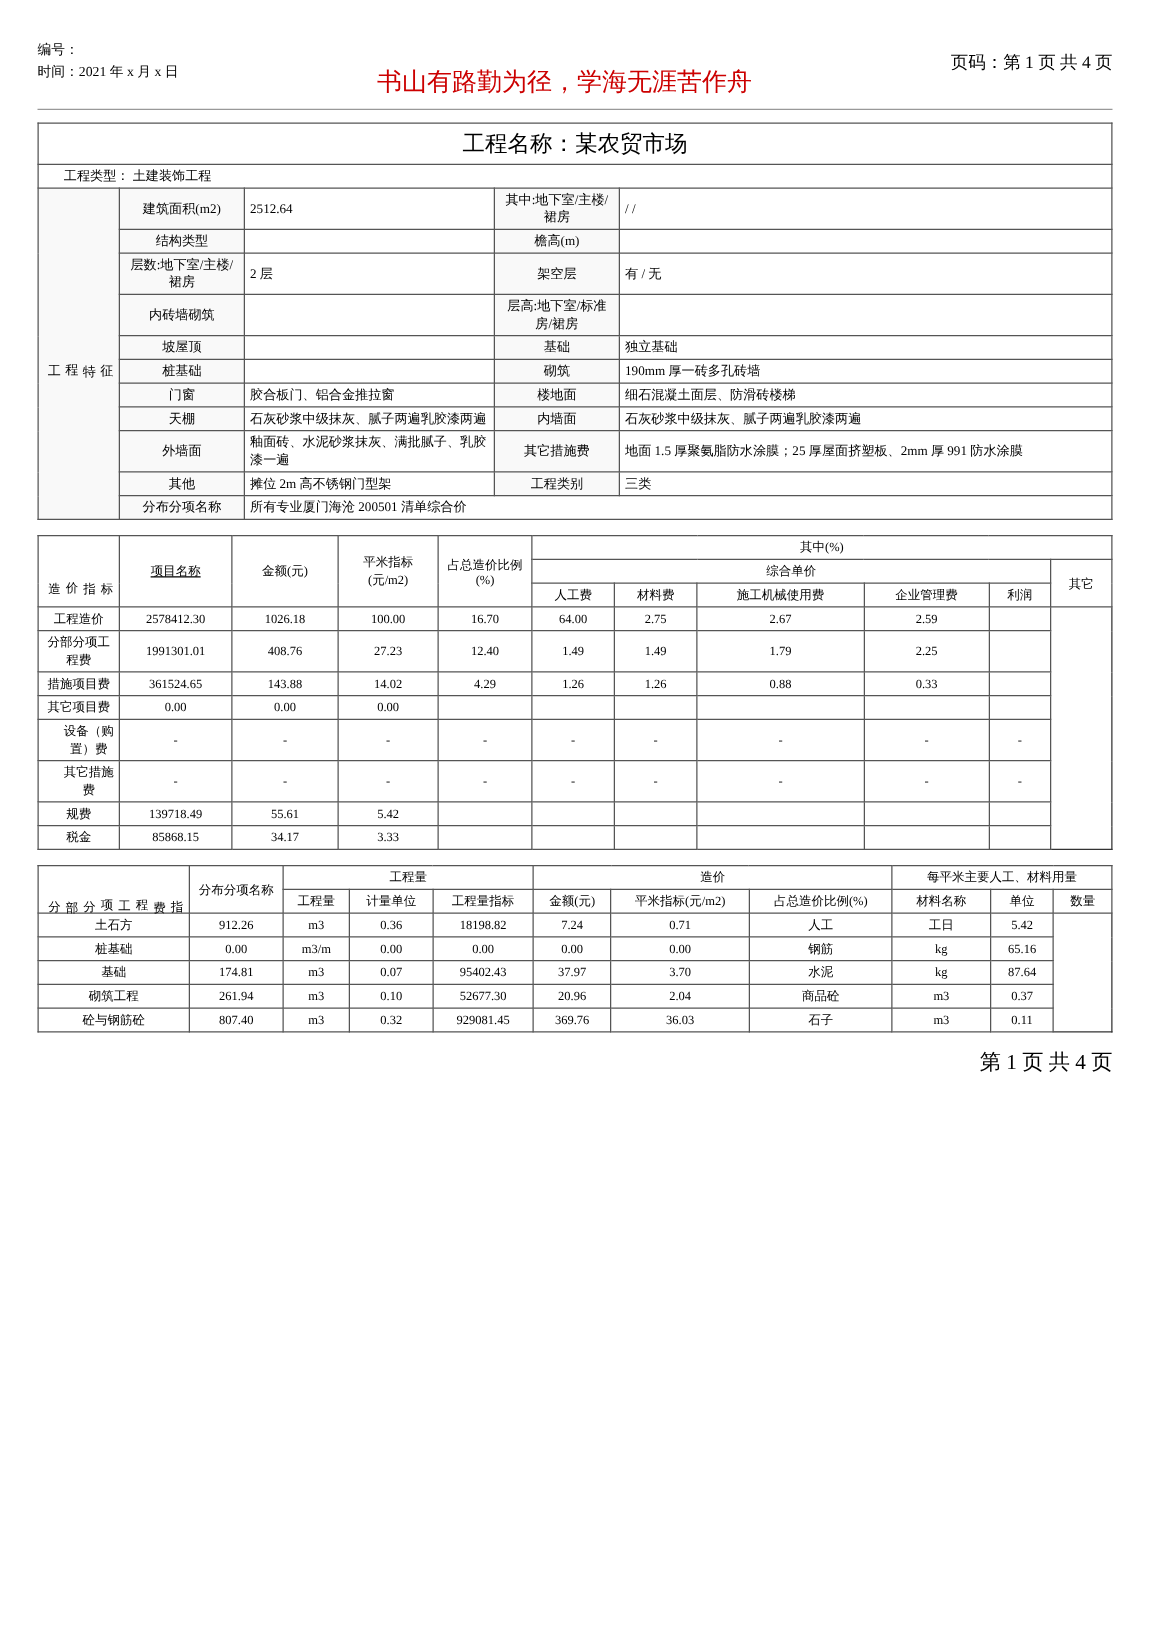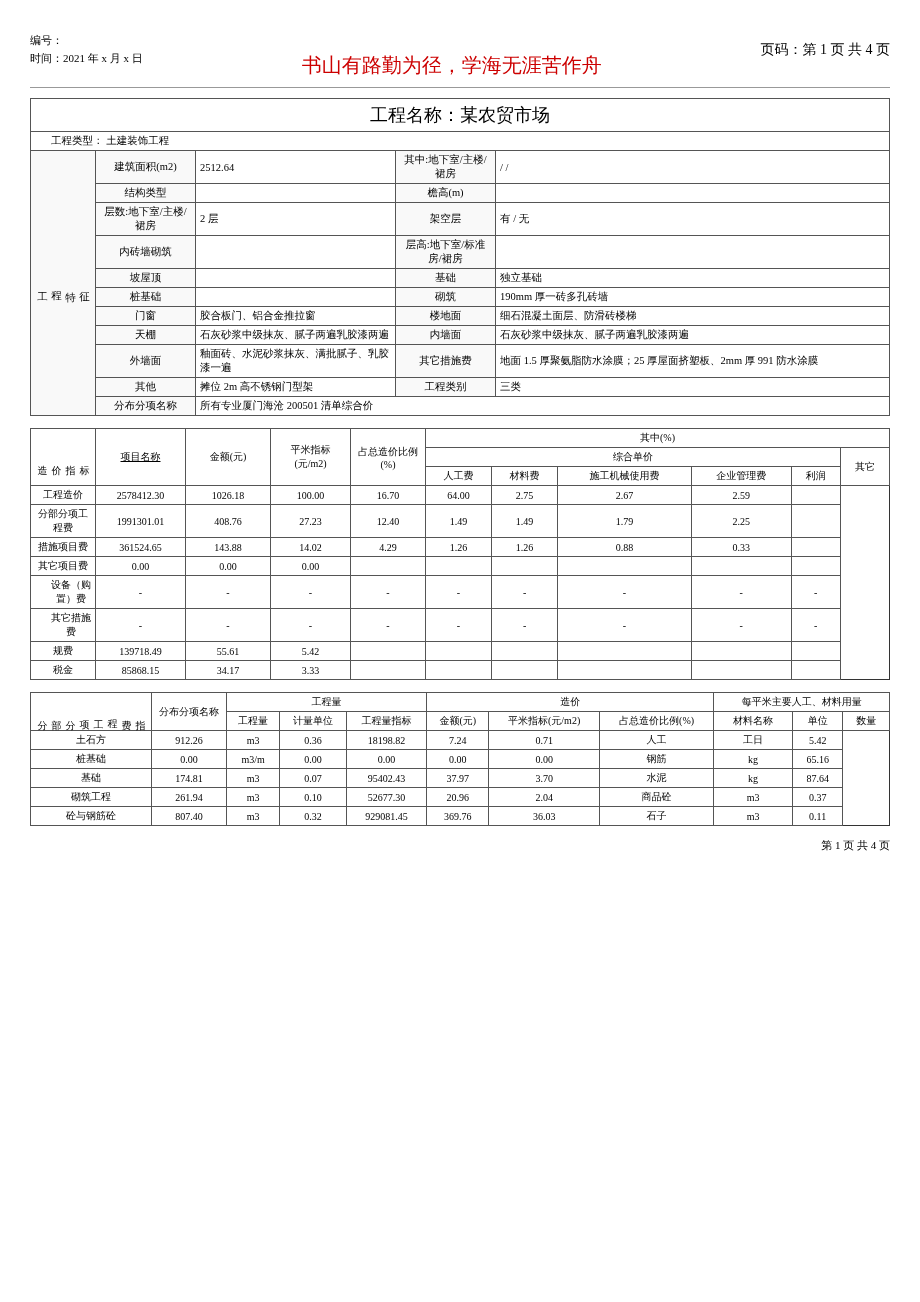--- a/index.html
+++ b/index.html
@@ -88,21 +88,21 @@
     .bottom-table td, .bottom-table th {
       border: 1px solid #555;
       padding: 2px 4px;
       font-size: 10px;
       text-align: center;
       vertical-align: middle;
     }
 
     .footer {
       text-align: right;
-      font-size: 11px;
+      font-size: 17px;
       margin-top: 10px;
     }
   </style>
 </head>
 <body>
 
 <div class="header">
   <div class="header-left">
     <div>编号：</div>
     <div>时间：2021 年 x 月 x 日</div>

